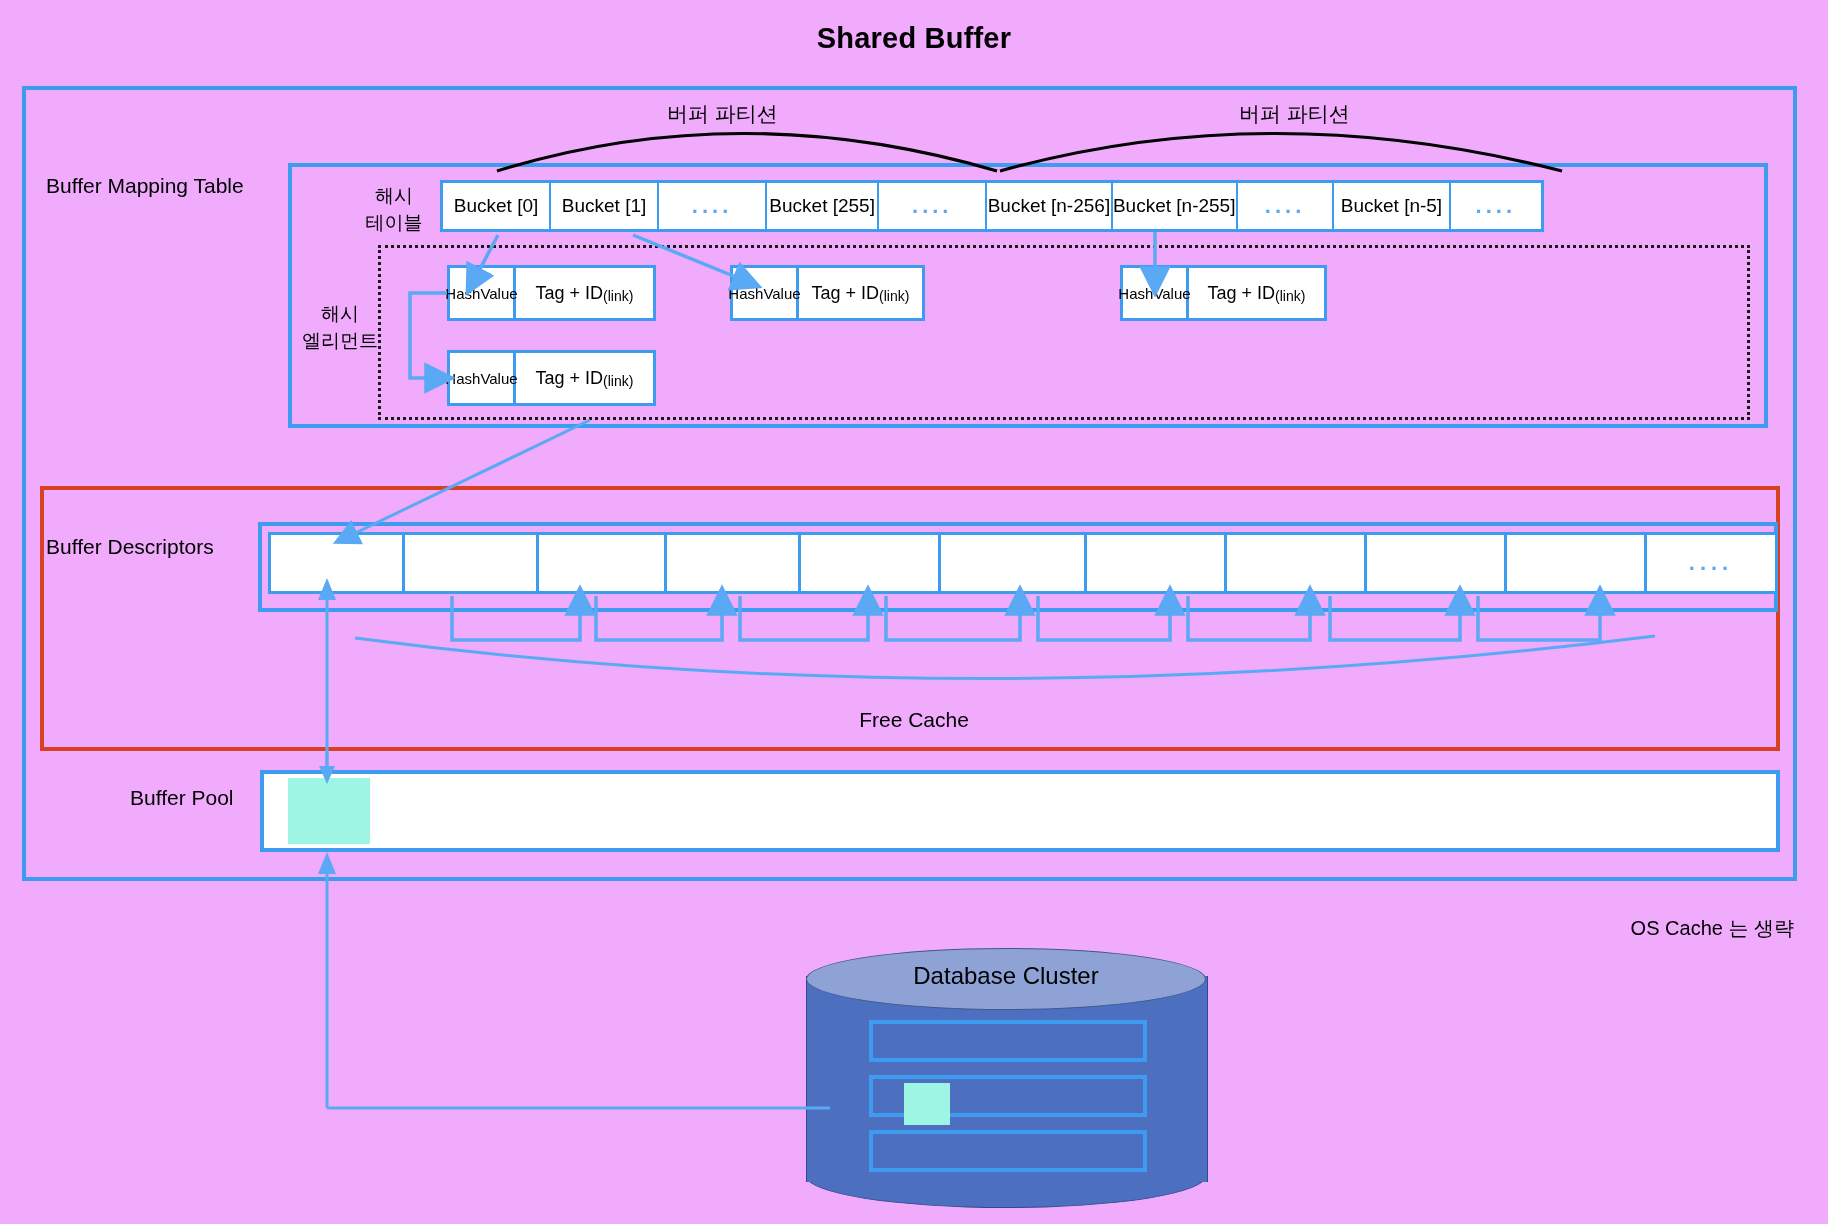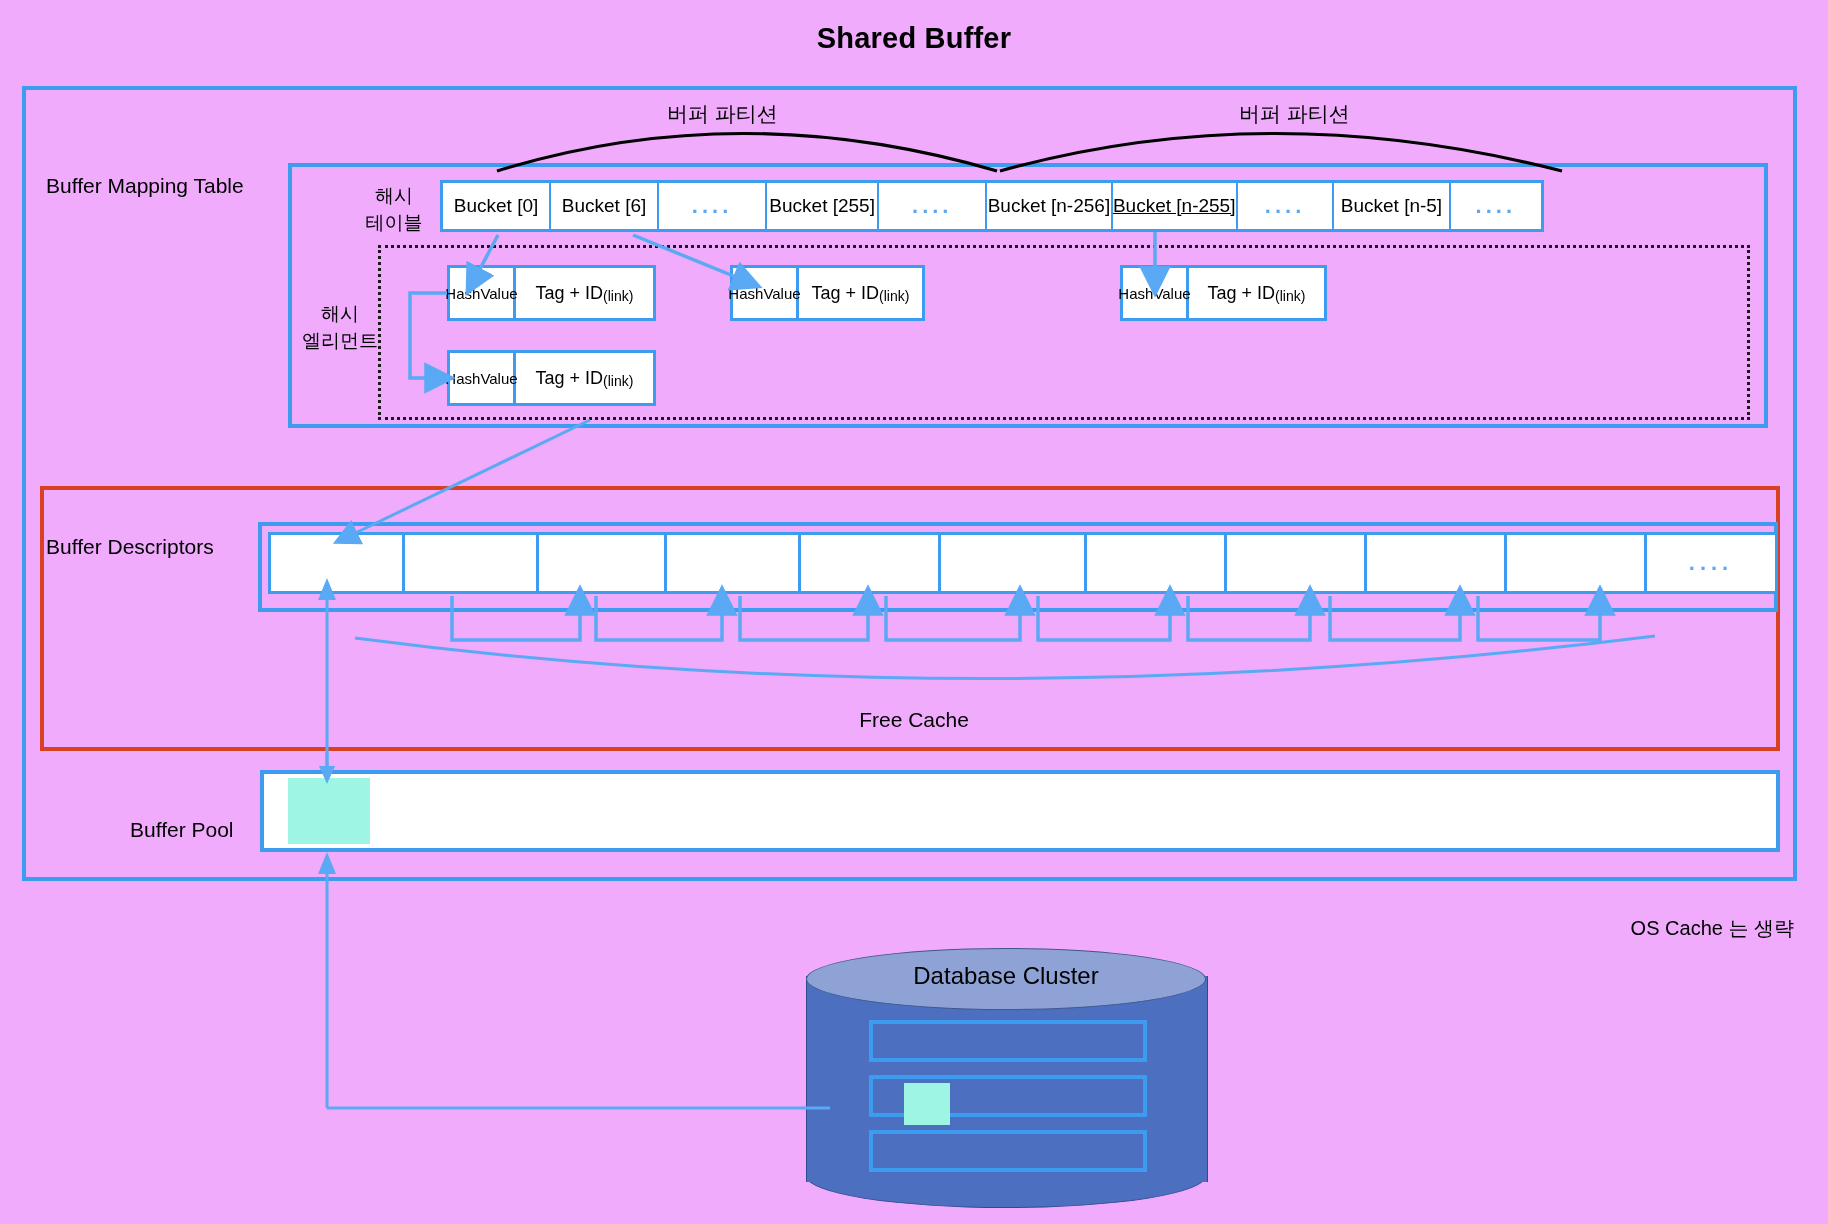--- a/index.html
+++ b/index.html
@@ -86,21 +86,21 @@
     border-right:3px solid #3d9bf0;box-sizing:border-box;height:100%;
     display:flex;align-items:center;justify-content:center;
   }
   .dcell:last-child{border-right:none;}
   .dcell.dots{color:#5aa9f5;letter-spacing:5px;font-size:22px;font-weight:bold;}
   #freelist-label{
     left:0;top:708px;width:1828px;text-align:center;font-size:21px;
   }
 
   
-  #pool-label{left:130px;top:786px;font-size:21px;white-space:nowrap;margin-top:32px;}
+  #pool-label{left:130px;top:786px;font-size:21px;white-space:nowrap;}
   #pool-frame{
     left:260px;top:770px;width:1520px;height:82px;
     border:4px solid #3d9bf0;box-sizing:border-box;background:#fff;
   }
   #pool-block{
     left:288px;top:778px;width:82px;height:66px;background:#9ef5e4;
   }
 
   
   #oscache{right:34px;top:915px;font-size:20px;white-space:nowrap;}
@@ -160,26 +160,26 @@
     <div>테이블</div>
   </div>
 
   <div class="abs" id="hash-elem-label">
     <div>해시</div>
     <div>엘리먼트</div>
   </div>
 
   <div class="abs" id="bucket-row" style="width: 1104px;">
       <div class="bucket" style="width: 131px;">Bucket [0]</div>
-      <div class="bucket" style="width: 131px;">Bucket [6]</div>
+      <div class="bucket" style="width: 131px;">Bucket [1]</div>
       <div class="bucket dots" style="width: 131px;">....</div>
       <div class="bucket" style="width: 136px;">Bucket [255]</div>
       <div class="bucket dots" style="width: 131px;">....</div>
       <div class="bucket" style="width: 152px;">Bucket [n-256]</div>
-      <div class="bucket" style="width: 152px; text-decoration: underline;">Bucket [n-255]</div>
+      <div class="bucket" style="width: 152px;">Bucket [n-255]</div>
       <div class="bucket dots" style="width: 117px;">....</div>
       <div class="bucket" style="width: 141px;">Bucket [n-5]</div>
       <div class="bucket dots" style="width: 110px;">....</div>
     </div>
 
   <div class="abs" id="hash-elem-box"></div>
 
   <div id="hash-elems">
       <div class="abs helem" style="left: 447px; top: 265px; width: 209px;">
         <div class="hv">

